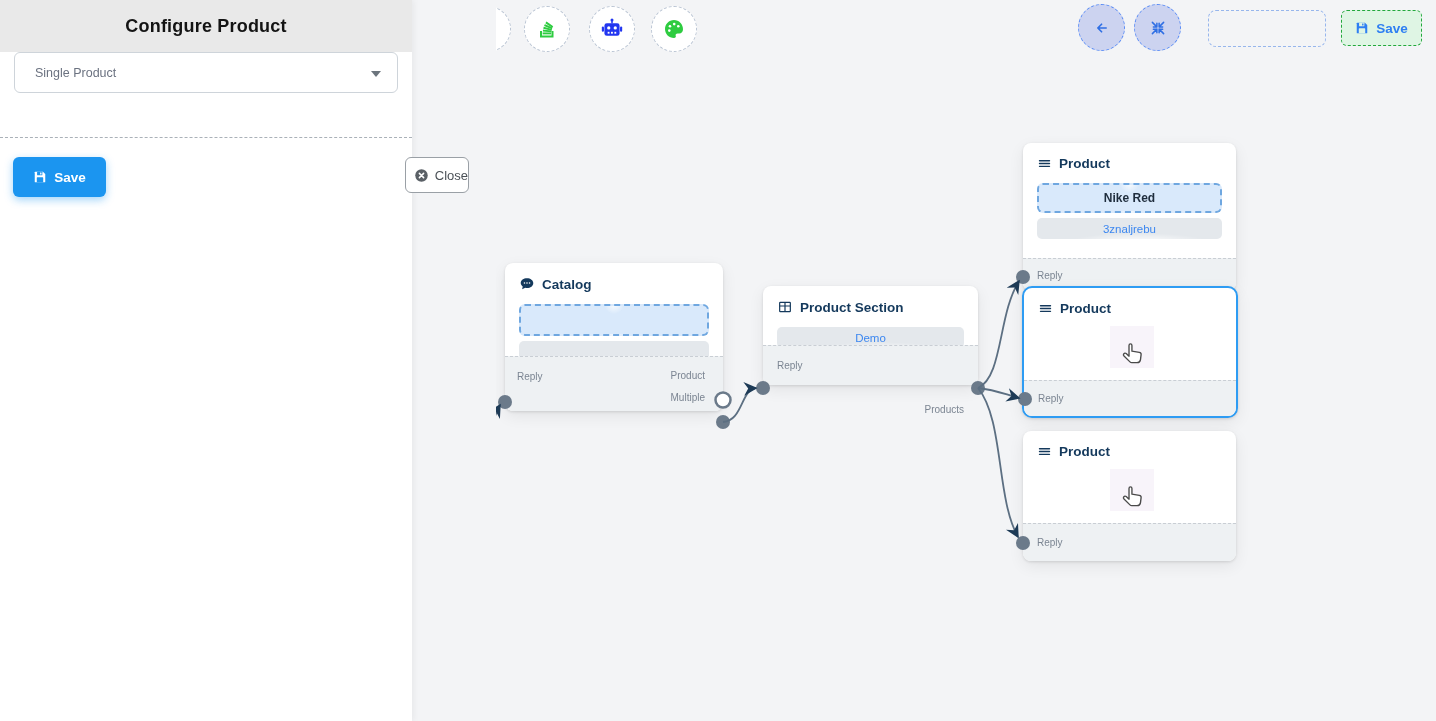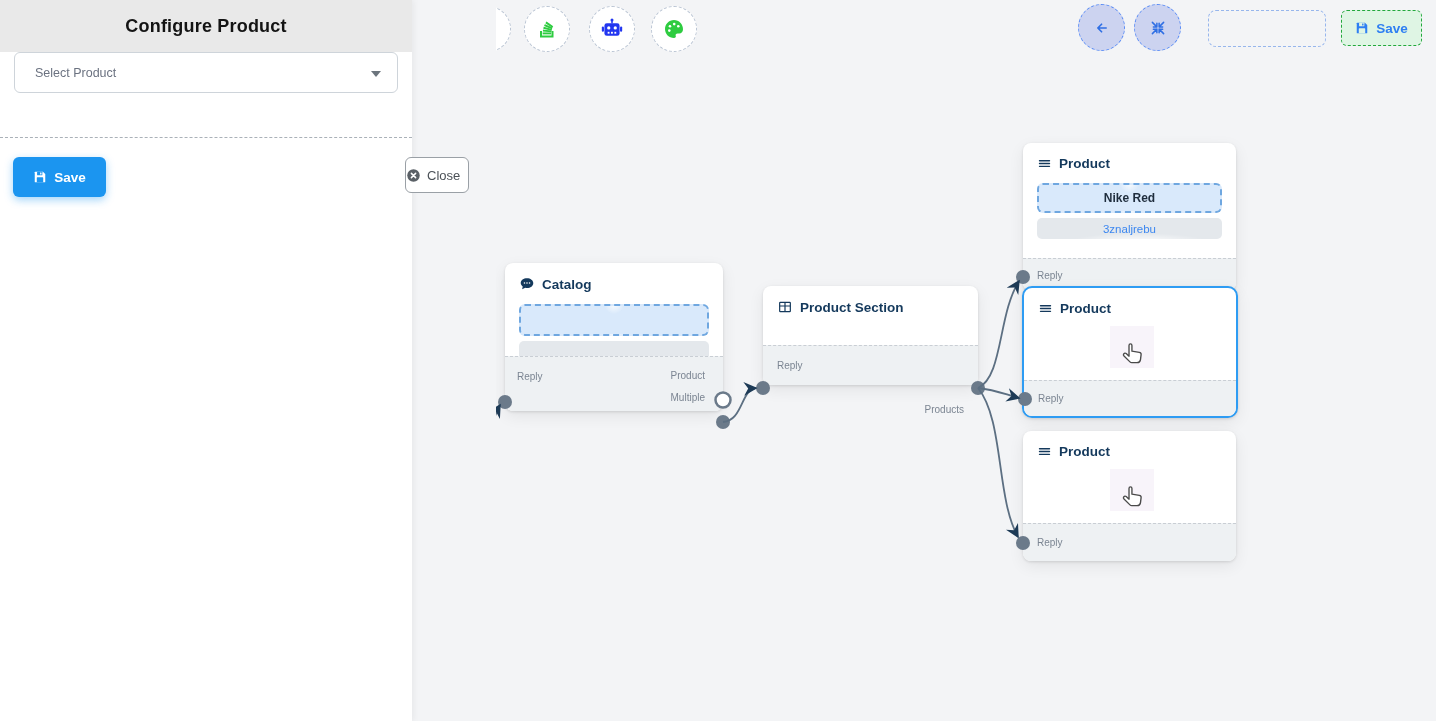--- a/index.html
+++ b/index.html
@@ -10,21 +10,21 @@
   .panel { position:absolute; left:0; top:0; width:412px; height:721px; background:#fff; z-index:10; box-shadow:2px 0 6px rgba(0,0,0,.05); }
   .panel-header { height:52px; background:#e9e9e9; display:flex; align-items:center; justify-content:center; }
   .panel-header h1 { font-size:18px; font-weight:700; color:#141414; letter-spacing:.2px; }
   .field-label { display:block; margin:28px 0 12px 14px; font-size:13.5px; color:#2b2f33; }
   .select { position:relative; margin:0 14px; height:41px; border:1px solid #ced4da; border-radius:6px; background:#fff; display:flex; align-items:center; padding:0 34px 0 20px; cursor:pointer; }
   .select .ph { font-size:12.5px; color:#6b7280; }
   .chev { position:absolute; right:16px; top:18px; width:0; height:0; border-left:5px solid transparent; border-right:5px solid transparent; border-top:6px solid #6c757d; }
   .divider { border-top:1px dashed #aab1b8; margin-top:44px; }
   .panel-actions { position:relative; height:70px; }
   .btn-save { position:absolute; left:13px; top:19px; width:93px; height:40px; background:#1b95f0; border:none; border-radius:6px; color:#fff; font-size:13.5px; font-weight:700; display:flex; align-items:center; justify-content:center; gap:7px; cursor:pointer; box-shadow:0 3px 8px rgba(27,149,240,.40); font-family:inherit; }
-  .btn-close { position:absolute; left:405px; top:19px; width:64px; height:36px; background:#fff; border:1px solid #9aa0a6; border-radius:6px; color:#4b5157; font-size:13px; display:flex; align-items:center; justify-content:flex-start; gap:6px; cursor:pointer; font-family:inherit; }
+  .btn-close { position:absolute; left:405px; top:19px; width:64px; height:36px; background:#fff; border:1px solid #9aa0a6; border-radius:6px; color:#4b5157; font-size:13px; display:flex; align-items:center; justify-content:flex-end; gap:6px; cursor:pointer; font-family:inherit; }
 
   
   .canvas { position:absolute; left:496px; top:0; width:940px; height:721px; overflow:hidden; background:#f3f4f6; }
 
   
   .circ { position:absolute; width:46px; height:46px; border-radius:50%; background:#fff; border:1.5px dashed #b9c4d3; display:flex; align-items:center; justify-content:center; cursor:pointer; z-index:6; }
   .circ.blue { background:#ccd3f0; border:1.5px dashed #5b8df5; width:47px; height:47px; }
   .dashed-rect { position:absolute; left:712px; top:10px; width:118px; height:37px; border:1.5px dashed rgba(90,140,230,.6); border-radius:8px; z-index:6; cursor:pointer; }
   .btn-topsave { position:absolute; left:845px; top:10px; width:81px; height:36px; background:#dff5e4; border:1.5px dashed #23a83c; border-radius:6px; color:#2e7ff2; font-size:13.5px; font-weight:700; display:flex; align-items:center; justify-content:center; gap:7px; cursor:pointer; z-index:6; font-family:inherit; }
 
@@ -48,21 +48,21 @@
 </head>
 <body>
 
 <div class="app">
 
   <div class="panel">
     <div class="panel-header">
       <h1>Configure Product</h1>
     </div>
     <div class="select">
-      <span class="ph">Select Product</span>
+      <span class="ph">Single Product</span>
       <span class="chev"></span>
     </div>
     <div class="divider"></div>
     <div class="panel-actions">
       <button class="btn-save">
         <span style="display:flex">
           <svg width="14" height="14" viewBox="0 0 24 24">
               <path d="M4 3h13l4 4v13a1 1 0 0 1-1 1H4a1 1 0 0 1-1-1V4a1 1 0 0 1 1-1z" fill="#fff"></path>
               <rect x="7" y="3" width="9" height="6" rx="1" fill="#1b95f0"></rect>
               <rect x="12.2" y="4.2" width="2.4" height="3.6" rx=".6" fill="#fff"></rect>
@@ -182,20 +182,23 @@
     <div class="node" style="left:267px; top:286px; width:215px; height:99px;">
       <div class="node-header">
         <span style="display:flex">
           <svg width="16" height="16" viewBox="0 0 24 24" fill="none" stroke="#14395c" stroke-width="1.8">
               <rect x="4" y="5" width="16" height="14" rx="1"></rect>
               <path d="M4 10.5h16M12 5v14"></path>
             </svg>
         </span>
         <span>Product Section</span>
       </div>
+      <div class="node-body">
+        <div class="opt gray">Demo</div>
+      </div>
       <div class="node-footer" style="height:40px;">
         <span class="flbl" style="left:14px; top:14px;">Reply</span>
         <span class="flbl" style="right:14px; top:14px;margin-top:44px;">Products</span>
       </div>
     </div>
 
     <div class="node" style="left:527px; top:143px; width:213px; height:148px;">
       <div class="node-header">
         <span style="display:flex">
           <svg width="15" height="15" viewBox="0 0 24 24" fill="none" stroke="#14395c" stroke-width="2.2" stroke-linecap="round">

